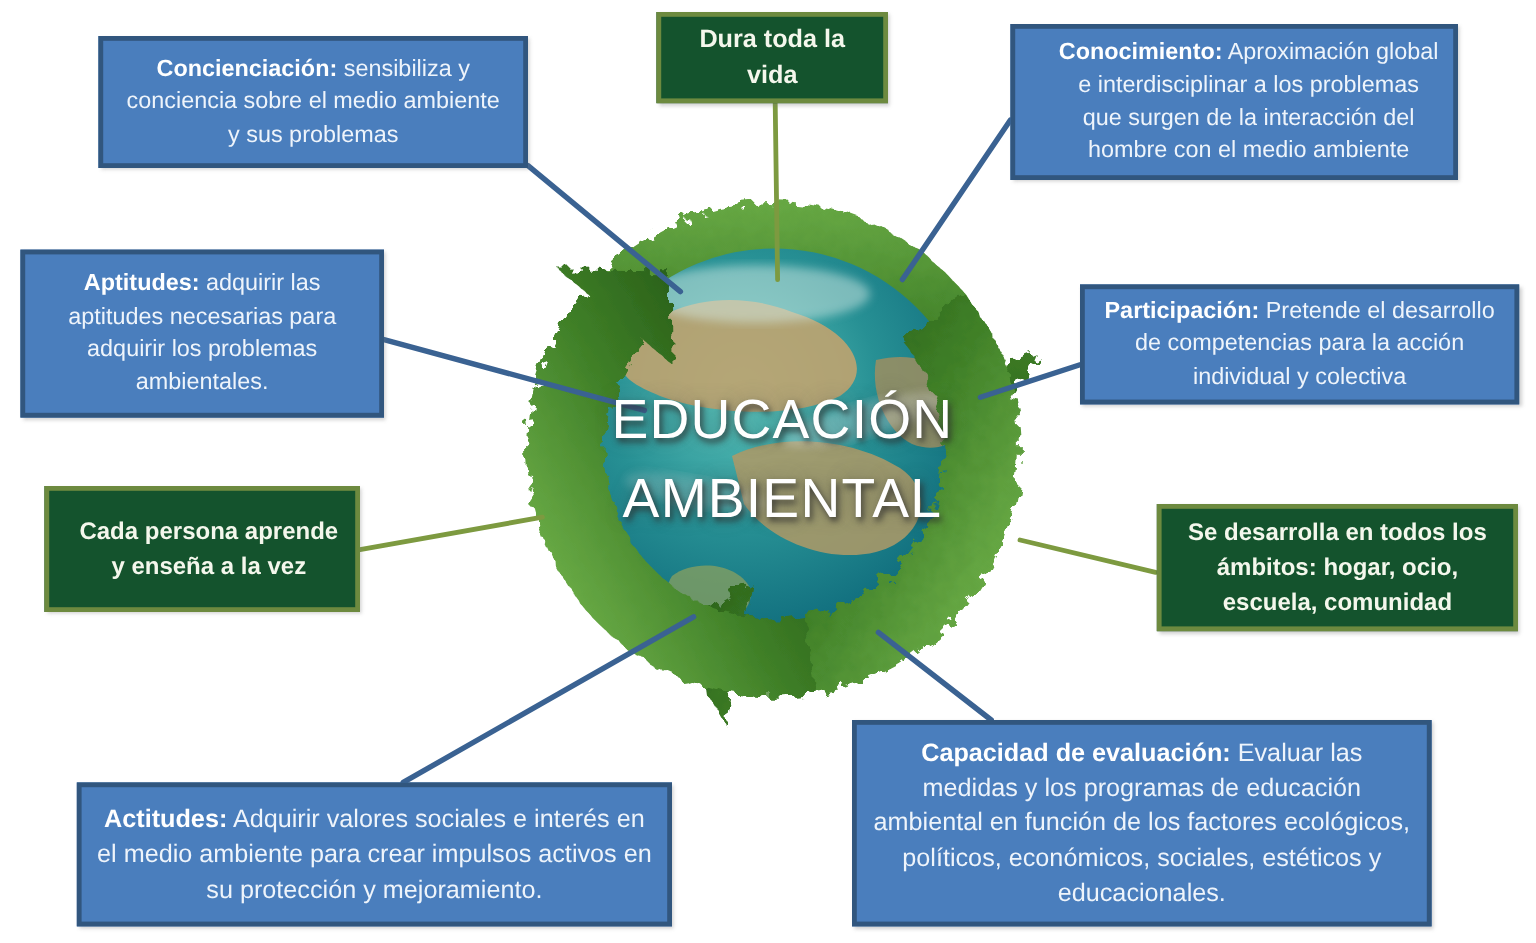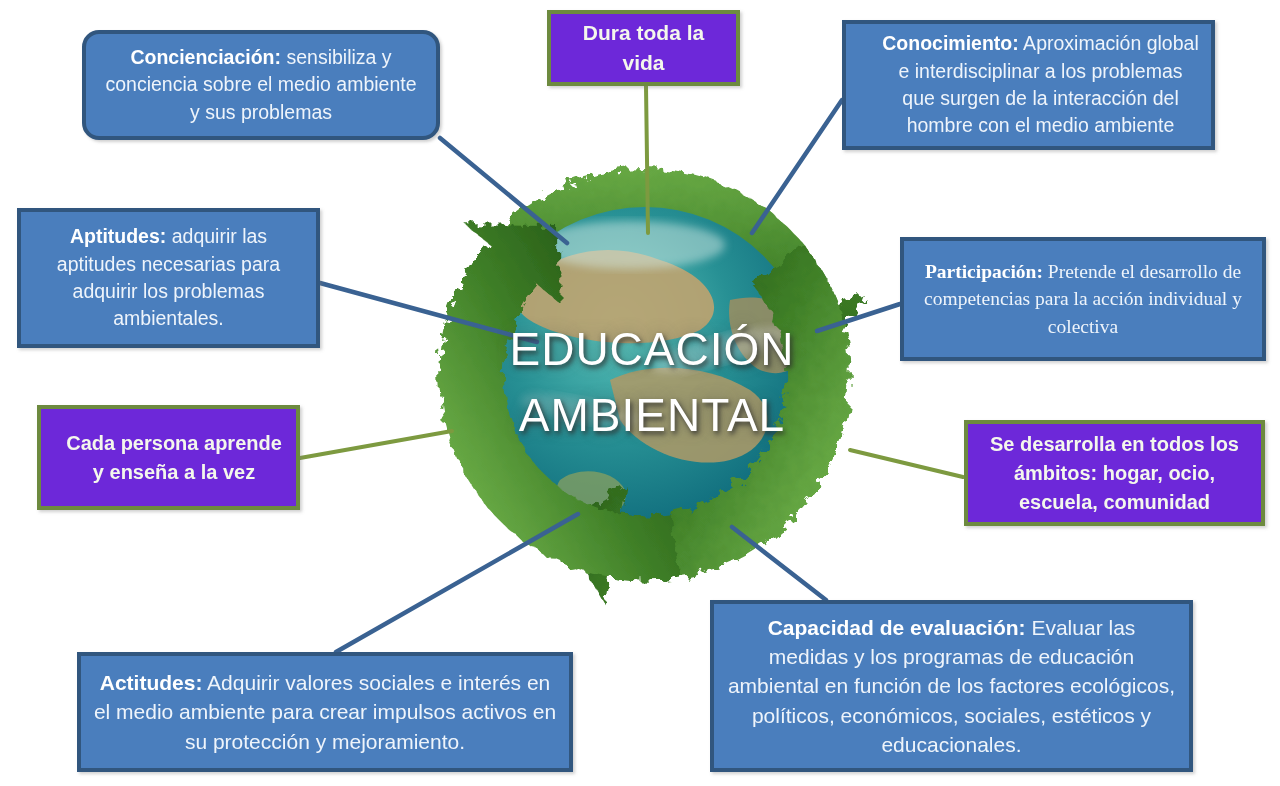--- a/index.html
+++ b/index.html
@@ -26,21 +26,21 @@
     display:flex;align-items:center;justify-content:center;
     text-align:center;color:#ffffff;
     box-shadow:2px 2px 3px rgba(120,120,120,.35);
   }
   .node p{margin:0;padding:4px 12px;}
   .node.blue{
     background:#4a7ebd;border:4px solid #31567e;
     font-size:19.5px;line-height:1.4;color:#eef4fb;
   }
   .node.green{
-    background:#6d28d9;border:4px solid #6d8a3f;
+    background:#14532d;border:4px solid #6d8a3f;
     font-size:20px;line-height:1.45;font-weight:bold;color:#f4f7ec;
   }
   .node b{color:#ffffff;}
   .node.blue.big{font-size:21px;}
 </style>
 </head>
 <body>
 
 <div id="canvas">
 
@@ -106,49 +106,49 @@
     <line class="conn-green" x1="963" y1="477" x2="850" y2="450"></line>
     <line class="conn-blue" x1="336" y1="652" x2="578" y2="514"></line>
     <line class="conn-blue" x1="826" y1="600" x2="732" y2="527"></line>
   </svg>
 
   <div id="center-title">
     <div>EDUCACIÓN</div>
     <div>AMBIENTAL</div>
   </div>
 
-  <div class="node blue" style="left:82px;top:30px;width:358px;height:110px;border-radius:17px;">
+  <div class="node blue" style="left:82px;top:30px;width:358px;height:110px;">
     <p><b>Concienciación:</b><span> sensibiliza y conciencia sobre el medio ambiente y sus problemas</span></p>
   </div>
 
   <div class="node green" style="left:547px;top:10px;width:193px;height:76px;font-size:21px;">
     <p>Dura toda la vida</p>
   </div>
 
   <div class="node blue" style="left:842px;top:20px;width:373px;height:130px;padding-left:24px;">
     <p><b>Conocimiento:</b><span> Aproximación global e interdisciplinar a los problemas que surgen de la interacción del hombre con el medio ambiente</span></p>
   </div>
 
   <div class="node blue" style="left:17px;top:208px;width:303px;height:140px;">
     <p><b>Aptitudes:</b><span> adquirir las aptitudes necesarias para adquirir los problemas ambientales.</span></p>
   </div>
 
-  <div class="node blue" style="left:900px;top:237px;width:366px;height:124px;font-family:Liberation Serif, serif;">
+  <div class="node blue" style="left:900px;top:237px;width:366px;height:100px;">
     <p><b>Participación:</b><span> Pretende el desarrollo de competencias para la acción individual y colectiva</span></p>
   </div>
 
   <div class="node green" style="left:37px;top:405px;width:263px;height:105px;padding-left:11px;">
     <p>Cada persona aprende y enseña a la vez</p>
   </div>
 
   <div class="node green" style="left:964px;top:420px;width:301px;height:106px;">
     <p>Se desarrolla en todos los ámbitos: hogar, ocio, escuela, comunidad</p>
   </div>
 
-  <div class="node blue big" style="left:77px;top:652px;width:496px;height:120px;">
+  <div class="node blue big" style="left:64px;top:652px;width:496px;height:120px;">
     <p><b>Actitudes:</b><span> Adquirir valores sociales e interés en el medio ambiente para crear impulsos activos en su protección y mejoramiento.</span></p>
   </div>
 
   <div class="node blue big" style="left:710px;top:600px;width:483px;height:172px;">
     <p><b>Capacidad de evaluación:</b><span> Evaluar las medidas y los programas de educación ambiental en función de los factores ecológicos, políticos, económicos, sociales, estéticos y educacionales.</span></p>
   </div>
 
 </div>
 
 </body></html>

